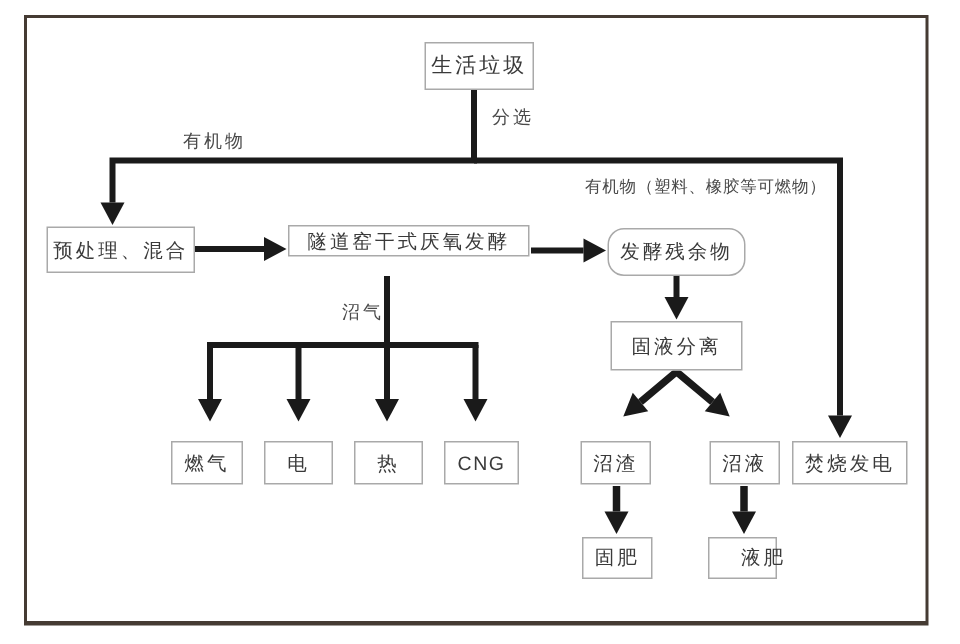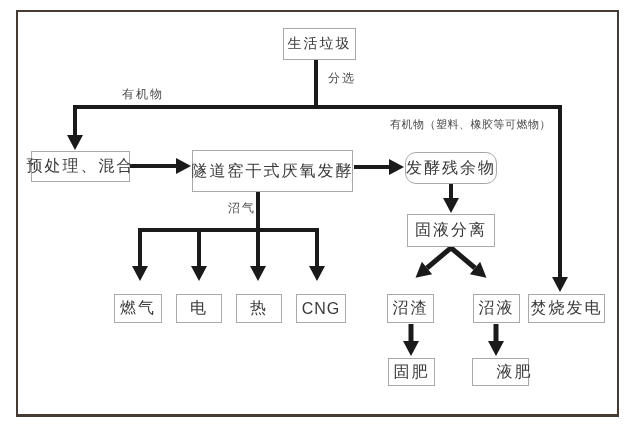--- a/index.html
+++ b/index.html
@@ -7,44 +7,44 @@
     position:relative;width:640px;height:429px;background:#ffffff;overflow:hidden;
     font-family:"Liberation Serif","DejaVu Serif",serif;
   }
   #frame{
     position:absolute;left:16px;top:10px;width:599px;height:402px;
     border:2px solid #453b33;border-bottom-width:3px;background:#ffffff;
   }
   .box{
     position:absolute;background:#ffffff;border:1px solid #a9a9a9;
     display:flex;align-items:center;justify-content:center;
-    font-size:16px;color:#3a3a3a;letter-spacing:2px;white-space:nowrap;
+    font-size:13px;color:#3a3a3a;letter-spacing:2px;white-space:nowrap;
     box-sizing:border-box;z-index:3;
   }
   .lbl{
     position:absolute;font-size:12px;color:#4a4a4a;letter-spacing:2px;
     white-space:nowrap;z-index:3;background:transparent;
   }
   .lbl.small{font-size:11px;letter-spacing:0.5px;}
   #arrows{position:absolute;left:0;top:0;z-index:2;}
   
   .n-waste      {left:283px;top:28px; width:73px; height:32px;font-size:14px;}
   .n-pretreat   {left:31px; top:151px;width:99px; height:31px;}
-  .n-tunnel     {left:192px;top:150px;width:161px;height:42px;font-family:Liberation Mono, monospace;}
+  .n-tunnel     {left:192px;top:150px;width:161px;height:21px;font-family:Liberation Mono, monospace;}
   .n-residue    {left:405px;top:152px;width:92px; height:32px;border-radius:11px;}
   .n-separation {left:407px;top:214px;width:88px; height:33px;}
   .n-fuelgas    {left:114px;top:294px;width:48px; height:29px;}
   .n-electric   {left:176px;top:294px;width:46px; height:29px;}
   .n-heat       {left:236px;top:294px;width:46px; height:29px;}
   .n-cng        {left:296px;top:294px;width:50px; height:29px;letter-spacing:1px;font-family:"Liberation Sans","DejaVu Sans",sans-serif;}
   .n-bresidue   {left:387px;top:294px;width:47px; height:29px;}
   .n-bslurry    {left:473px;top:294px;width:47px; height:29px;}
   .n-incinerate {left:528px;top:294px;width:77px; height:29px;}
   .n-solidfert  {left:388px;top:358px;width:47px; height:28px;}
-  .n-liquidfert {left:472px;top:358px;width:57px; height:28px;padding-left:28px;}
+  .n-liquidfert {left:472px;top:358px;width:46px; height:28px;padding-left:28px;}
   .l-sorting    {left:328px;top:70px;}
   .l-organicL   {left:122px;top:86px;}
   .l-organicR   {left:390px;top:89px;margin-top:28px;}
   .l-biogas     {left:228px;top:200px;font-family:Liberation Mono, monospace;}
 </style>
 </head>
 <body>
 
 <div id="stage">
   <div id="frame"></div>

